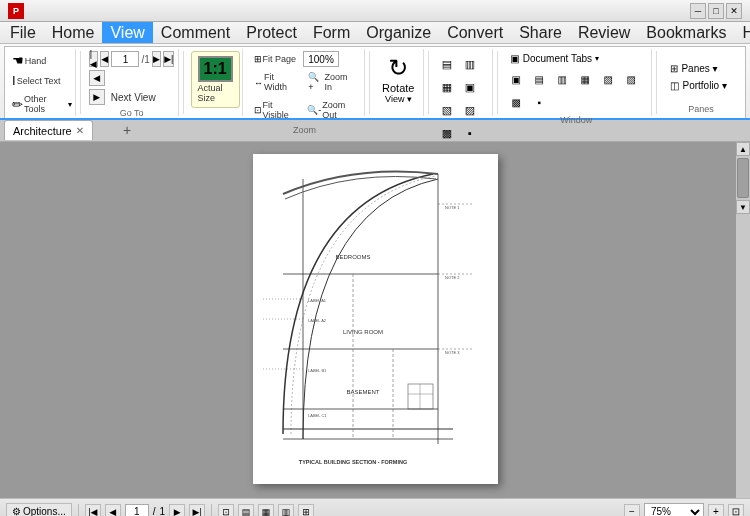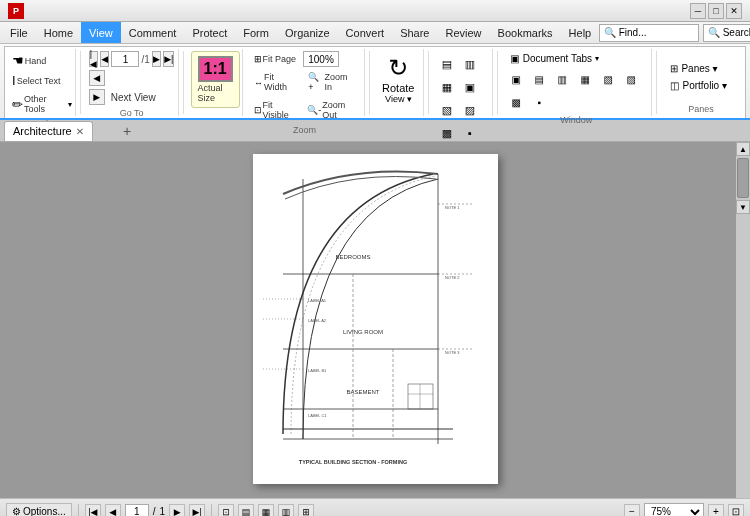--- a/index.html
+++ b/index.html
@@ -28,21 +28,21 @@
       background: linear-gradient(to bottom, #f5f5f5, #e8e8e8);
       height: 22px;
       display: flex;
       align-items: stretch;
       border-bottom: 1px solid #bbb;
       padding: 0 2px;
     }
     #menu-bar .menu-item {
       padding: 0 8px;
       display: flex; align-items: center;
-      cursor: pointer; font-size: 11px; color: #222;
+      cursor: pointer; font-size: 16px; color: #222;
       white-space: nowrap;
     }
     #menu-bar .menu-item.active { background: #3399ff; color: white; }
     #find-bar {
       margin-left: auto;
       display: flex; align-items: center; gap: 4px; padding-right: 4px;
     }
     #find-bar .find-box {
       border: 1px solid #aaa; background: white; height: 18px; width: 100px;
       display: flex; align-items: center; padding: 0 4px; font-size: 10px;
@@ -90,21 +90,21 @@
     .nav-text { font-size: 10px; color: #333; cursor: pointer; padding: 1px 3px; border: 1px solid transparent; }
 
     
     .zoom-row { display: flex; align-items: center; gap: 2px; }
     .zoom-input { width: 36px; height: 16px; border: 1px solid #aaa; text-align: center; font-size: 10px; }
     .panes-btn { display: flex; align-items: center; gap: 3px; padding: 1px 4px; cursor: pointer; font-size: 10px; border: 1px solid transparent; border-radius: 2px; }
     .panes-btn .chevron { font-size: 8px; }
 
     
     #tab-bar {
-      background: #c8c8c8; height: 22px; display: flex; align-items: center;
+      background: #c8c8c8; height: 22px; display: flex; align-items: flex-start;
       padding: 0 4px; border-bottom: 1px solid #aaa; gap: 24px;
     }
     .doc-tab {
       background: #e8e8e8; border: 1px solid #aaa; border-bottom: none;
       padding: 2px 8px; font-size: 11px; cursor: pointer; display: flex; align-items: center; gap: 4px;
       border-radius: 3px 3px 0 0; height: 20px;
     }
     .doc-tab.active { background: white; }
     .doc-tab .close-x { font-size: 10px; color: #666; cursor: pointer; }
     .new-tab-btn { width: 20px; height: 20px; display: flex; align-items: center; justify-content: center; font-size: 14px; cursor: pointer; color: #555; }
@@ -230,21 +230,21 @@
           <span class="nav-text">Next View</span>
         </div>
       </div>
       <div class="ribbon-group-label">Go To</div>
     </div>
 
     <div class="separator"></div>
 
     <div class="ribbon-group">
       <div class="ribbon-btn large active-btn">
-        <div style="font-size:16px; font-weight:bold; border: 2px solid #888; padding: 2px 4px; background:#ec4899;">1:1</div>
+        <div style="font-size:16px; font-weight:bold; border: 2px solid #888; padding: 2px 4px; background:#15803d;">1:1</div>
         <span class="btn-label">Actual Size</span>
       </div>
     </div>
 
     <div class="ribbon-group" style="min-width:120px;">
       <div style="display:flex; flex-direction:column; gap:2px; flex:1; width:100%;">
         <div class="zoom-row">
           <div class="ribbon-btn" style="flex-direction:row; font-size:9px;">
             <span>⊞</span>
             <span class="btn-label">Fit Page</span>

